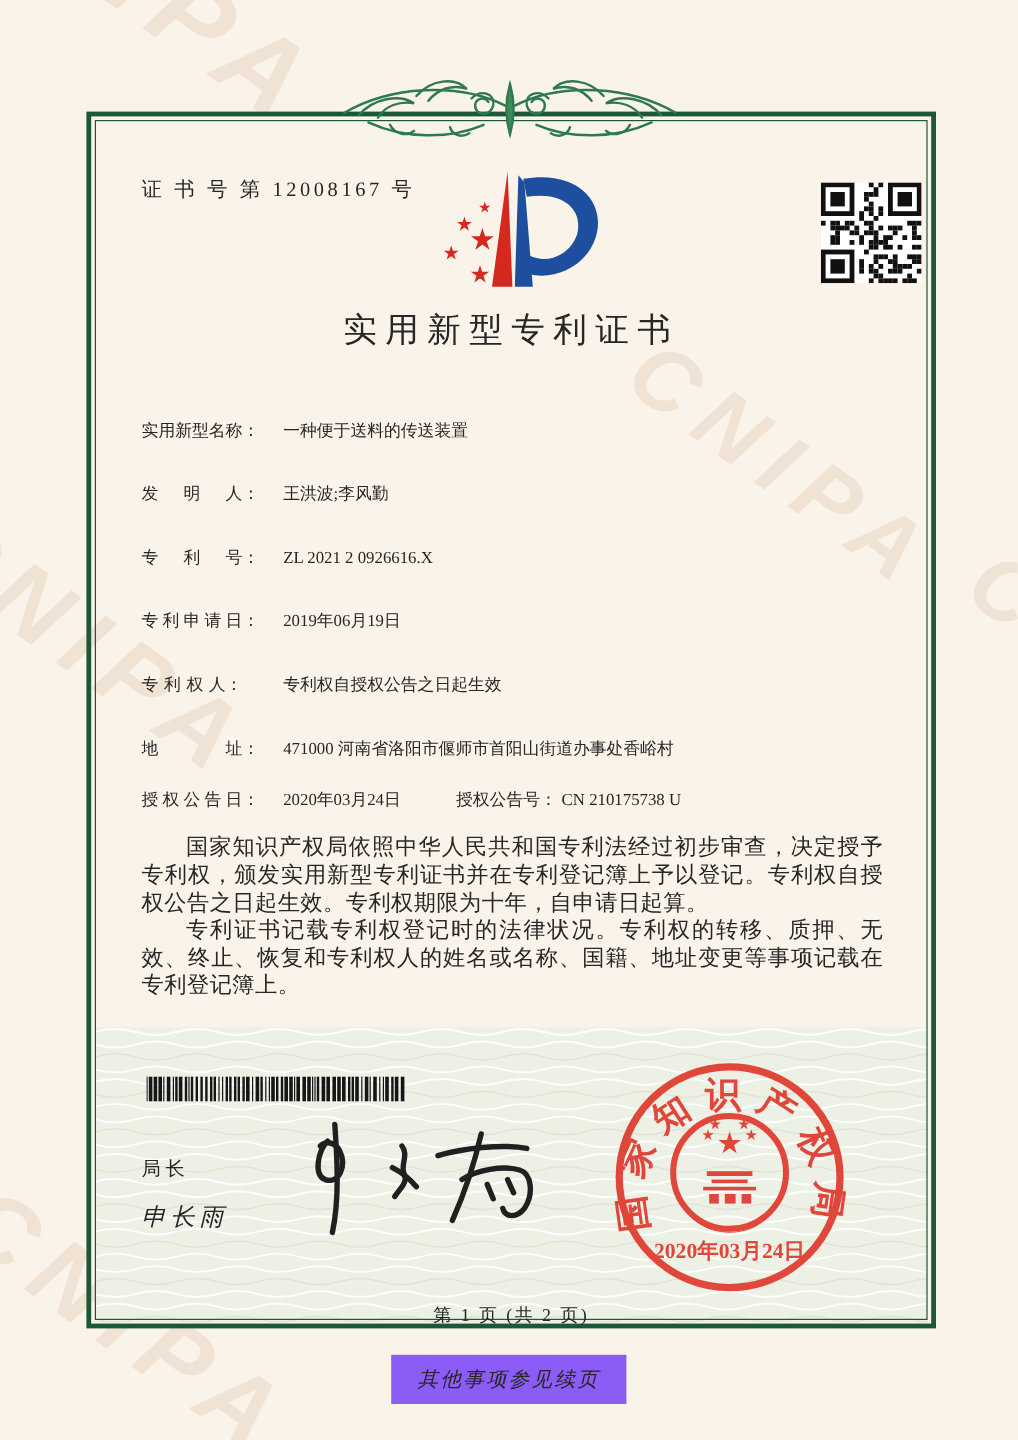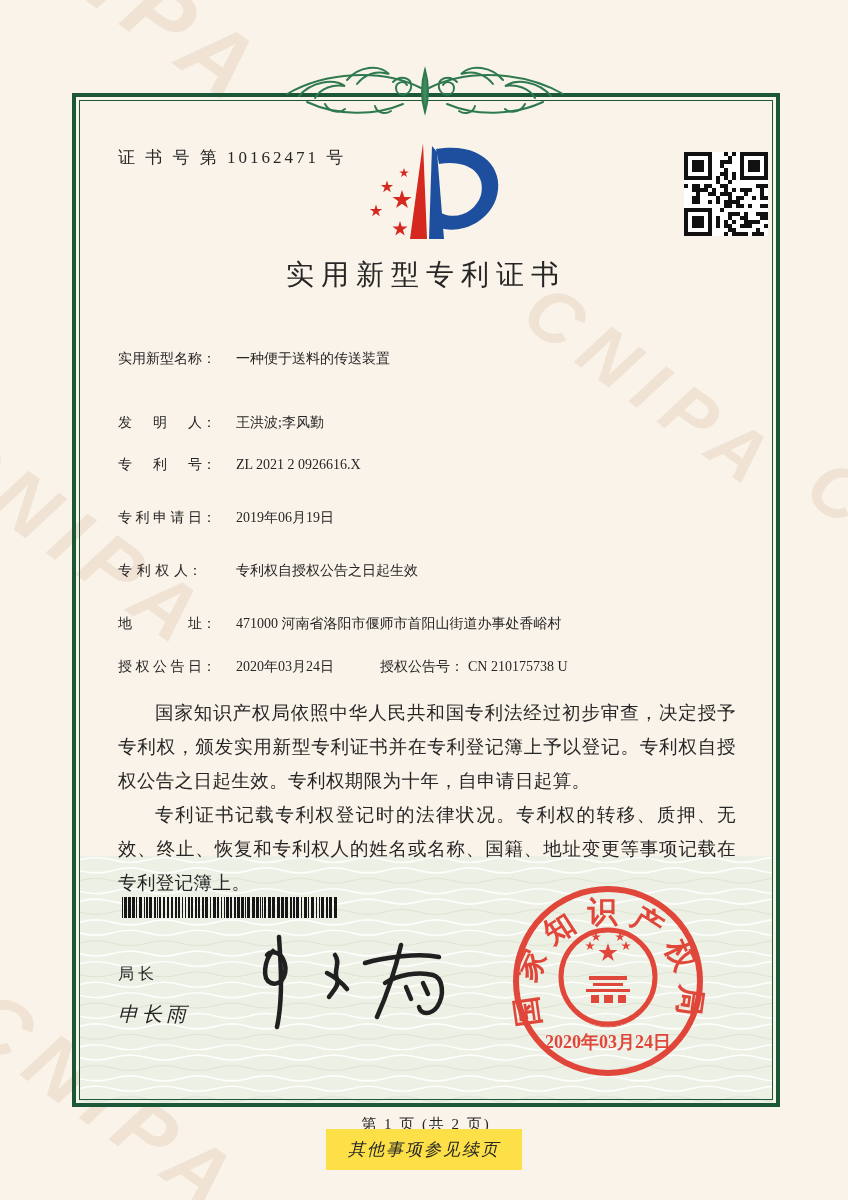--- a/index.html
+++ b/index.html
@@ -42,41 +42,41 @@
   }
   .frow{
     position:absolute;left:118px;width:640px;display:flex;align-items:baseline;
     font-size:14px;z-index:2;white-space:nowrap;
   }
   .flabel{display:inline-block;min-width:114px;}
   .fvalue{display:inline-block;margin-left:4px;}
   .grant-pair2{margin-left:46px;}
   .paras{
     position:absolute;left:118px;top:696px;width:618px;font-size:18.5px;
-    line-height:34px;letter-spacing:0.4px;z-index:2;text-align:justify;
+    line-height:23px;letter-spacing:0.4px;z-index:2;text-align:justify;
   }
   .paras p{text-indent:2em;}
   .barcode{position:absolute;left:122px;top:897px;width:216px;height:21px;z-index:2;}
   .sig-title{
     position:absolute;left:118px;top:964px;font-size:16px;letter-spacing:4px;
     font-family:"Liberation Sans","DejaVu Sans",sans-serif;z-index:2;
   }
   .sig-name{
     position:absolute;left:118px;top:1001px;font-size:20px;letter-spacing:4px;
     font-family:"Liberation Sans","DejaVu Sans",sans-serif;z-index:2;font-style:italic;
   }
   .signature{position:absolute;left:243px;top:933px;width:218px;height:102px;z-index:2;}
   .seal{position:absolute;left:502px;top:880px;width:212px;height:208px;z-index:3;}
   .page-info{
     position:absolute;left:72px;top:1087px;width:708px;text-align:center;
-    font-size:15px;letter-spacing:2px;z-index:2;margin-top:28px;
+    font-size:15px;letter-spacing:2px;z-index:2;
   }
   .footer-box{
     position:absolute;left:50%;transform:translateX(-50%);top:1129px;
-    background:#fde047;padding:9px 22px;font-size:17px;letter-spacing:2px;
+    background:#8b5cf6;padding:9px 22px;font-size:17px;letter-spacing:2px;
     z-index:2;font-style:italic;
   }
 </style>
 </head>
 <body>
 
 <span class="wm" style="left:-60px;top:-70px;font-size:92px;">CNIPA</span>
 <span class="wm" style="left:690px;top:-75px;font-size:84px;">CNIPA</span>
 <span class="wm" style="left:505px;top:345px;font-size:74px;">CNIPA</span>
 <span class="wm" style="left:-88px;top:490px;font-size:82px;">CNIPA</span>
@@ -133,21 +133,21 @@
       <path d="M66,22 C78,8 98,6 108,16 C96,12 84,16 76,26"></path>
       <path d="M112,24 c8,-8 20,-4 18,6 c-2,9 -15,9 -15,0 c0,-6 8,-8 11,-3"></path>
       <path d="M26,44 C56,58 94,58 122,46"></path>
       <path d="M44,46 c4,8 14,10 20,5"></path>
       <path d="M94,48 c2,7 10,9 16,5"></path>
     </g>
     <path d="M144,12 C140,26 140,40 144,54 C148,40 148,26 144,12 Z" fill="#3d8a5c"></path>
   </g>
 </svg>
 
-<div class="cert-no">证 书 号 第 10162471 号</div>
+<div class="cert-no">证 书 号 第 12008167 号</div>
 
 <svg class="logo" viewBox="0 0 190 118">
   <defs>
     <path id="st" d="M0,-1 L0.588,0.809 L-0.951,-0.309 L0.951,-0.309 L-0.588,0.809 Z"></path>
   </defs>
   <path d="M98,12 C146,4 168,34 158,62 C149,88 118,98 100,90 L103,76 C120,84 138,74 143,58 C148,38 132,22 101,27 Z" fill="#1d4f9e"></path>
   <polygon points="85,6 72,102 89,102" fill="#d5281e"></polygon>
   <polygon points="94,9 99,15 106,102 91,102" fill="#1d4f9e"></polygon>
   <g fill="#d5281e">
     <use href="#st" transform="translate(66,36) scale(5)"></use>
@@ -278,21 +278,21 @@
     <rect x="18" y="20" width="1" height="1" fill="#111"></rect>
     <rect x="19" y="20" width="1" height="1" fill="#111"></rect>
   </svg>
 
 <div class="title">实用新型专利证书</div>
 
 <div class="frow" style="top:350px">
   <span class="flabel">实用新型名称：</span>
   <span class="fvalue">一种便于送料的传送装置</span>
 </div>
-<div class="frow" style="top:414px">
+<div class="frow" style="top:403px">
   <span class="flabel">发　 明　 人：</span>
   <span class="fvalue">王洪波;李风勤</span>
 </div>
 <div class="frow" style="top:456px">
   <span class="flabel">专　 利　 号：</span>
   <span class="fvalue">ZL 2021 2 0926616.X</span>
 </div>
 <div class="frow" style="top:509px">
   <span class="flabel">专 利 申 请 日：</span>
   <span class="fvalue">2019年06月19日</span>

